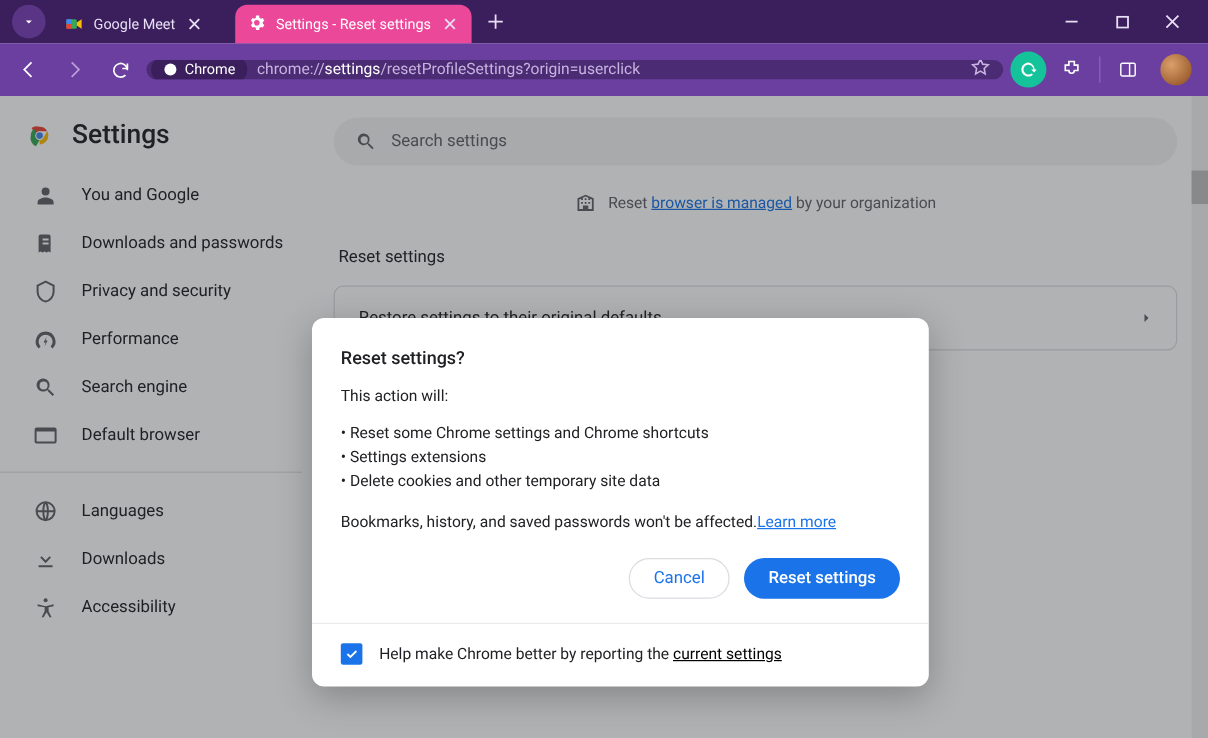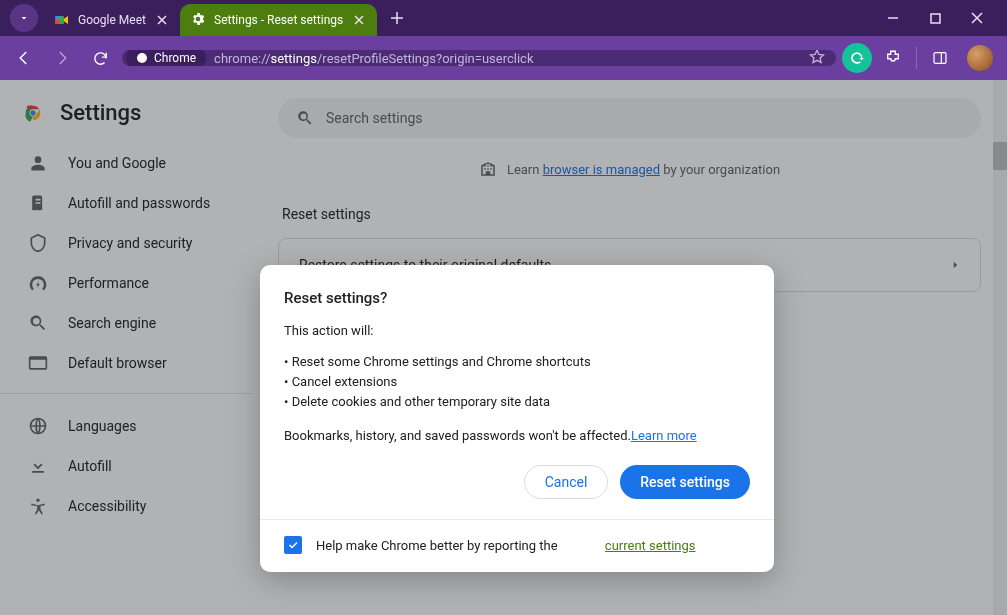--- a/index.html
+++ b/index.html
@@ -4,21 +4,21 @@
 <style>
 * { margin: 0; padding: 0; box-sizing: border-box; font-family: "Segoe UI", Roboto, Arial, sans-serif; }
 body { width: 1007px; height: 615px; overflow: hidden; background: #fff; position: relative; }
 
 
 .titlebar { height: 36px; background: #3b1f5c; display: flex; align-items: center; padding: 0 4px; }
 .profile-btn { width: 28px; height: 28px; border-radius: 14px; background: #5a3585; display: flex; align-items: center; justify-content: center; margin: 0 6px; }
 .profile-btn svg { fill: #fff; }
 .tab { height: 32px; padding: 0 10px; display: flex; align-items: center; gap: 8px; border-radius: 10px 10px 0 0; max-width: 230px; color: #e8dff5; font-size: 12px; margin-top: 4px; }
 .tab.inactive { background: transparent; }
-.tab.active { background: #4d7c0f; color: #fff; }
+.tab.active { background: #ec4899; color: #fff; margin-left: 16px; }
 .tab-title { white-space: nowrap; overflow: hidden; text-overflow: ellipsis; flex: 1; }
 .tab-close { width: 16px; height: 16px; display: flex; align-items: center; justify-content: center; border-radius: 50%; }
 .tab-close svg { stroke: #e8dff5; }
 .newtab { width: 28px; height: 28px; display: flex; align-items: center; justify-content: center; margin-left: 6px; }
 .newtab svg { stroke: #e8dff5; }
 .win-controls { margin-left: auto; display: flex; gap: 18px; padding-right: 14px; }
 .win-controls div { width: 24px; height: 24px; display: flex; align-items: center; justify-content: center; }
 .win-controls svg { stroke: #e8dff5; fill: none; }
 .favicon-meet { width: 16px; height: 16px; display: inline-block; }
 
@@ -62,21 +62,21 @@
 .dialog p { font-size: 13px; color: #202124; margin-bottom: 14px; }
 .dialog ul { list-style: none; font-size: 13px; color: #202124; margin-bottom: 16px; }
 .dialog ul li::before { content: "• "; }
 .dialog ul li { line-height: 20px; }
 .dialog .note { font-size: 13px; }
 .dialog .note a { color: #1a73e8; text-decoration: underline; }
 .dialog-buttons { display: flex; justify-content: flex-end; gap: 12px; margin-top: 22px; margin-bottom: 20px; }
 .btn-cancel { border: 1px solid #dadce0; background: #fff; color: #1a73e8; padding: 8px 20px; border-radius: 20px; font-size: 14px; cursor: pointer; }
 .btn-primary { border: none; background: #1a73e8; color: #fff; padding: 9px 20px; border-radius: 20px; font-size: 14px; font-weight: 500; cursor: pointer; }
 .dialog-footer { border-top: 1px solid #e8eaed; margin: 0 -24px; padding: 16px 24px 18px 24px; display: flex; align-items: center; gap: 14px; font-size: 13px; }
-.dialog-footer a { color: #4d7c0f; text-decoration: underline; margin-left: 44px; }
+.dialog-footer a { color: #000000; text-decoration: underline; }
 .checkbox { width: 18px; height: 18px; background: #1a73e8; border-radius: 2px; display: flex; align-items: center; justify-content: center; flex-shrink: 0; }
 .checkbox svg { stroke: #fff; }
 </style>
 </head>
 <body>
 
 <div class="titlebar">
   <div class="profile-btn">
     <svg width="12" height="12" viewBox="0 0 24 24">
         <path d="M7 10l5 5 5-5z"></path>
@@ -206,21 +206,21 @@
     <div class="side-item">
         <svg viewBox="0 0 24 24">
           <path d="M12 12a4 4 0 10-4-4 4 4 0 004 4zm0 2c-3 0-8 1.5-8 4.5V21h16v-2.5c0-3-5-4.5-8-4.5z"></path>
         </svg>
         <span>You and Google</span>
       </div>
     <div class="side-item">
         <svg viewBox="0 0 24 24">
           <path d="M17 3H7a2 2 0 00-2 2v16l2-1 2 1 2-1 2 1 2-1 2 1V5a2 2 0 00-2-2zM9 11h6v2H9zm0-4h6v2H9z"></path>
         </svg>
-        <span>Autofill and passwords</span>
+        <span>Downloads and passwords</span>
       </div>
     <div class="side-item">
         <svg viewBox="0 0 24 24">
           <path d="M12 2l8 4v6c0 5-3.4 9.3-8 10-4.6-.7-8-5-8-10V6l8-4z" fill="none" stroke="#5f6368" stroke-width="2"></path>
         </svg>
         <span>Privacy and security</span>
       </div>
     <div class="side-item">
         <svg viewBox="0 0 24 24">
           <path d="M12 4a10 10 0 00-7 17l2-2a7 7 0 1110 0l2 2A10 10 0 0012 4zm1 5l-3 6h2l-1 4 3-6h-2z"></path>
@@ -244,21 +244,21 @@
         <svg viewBox="0 0 24 24">
           <circle cx="12" cy="12" r="9" fill="none" stroke="#5f6368" stroke-width="2"></circle>
           <path d="M3 12h18M12 3c3 3 3 15 0 18M12 3c-3 3-3 15 0 18" fill="none" stroke="#5f6368" stroke-width="2"></path>
         </svg>
         <span>Languages</span>
       </div>
     <div class="side-item">
         <svg viewBox="0 0 24 24">
           <path d="M5 20h14v-2H5v2zM12 3v10l-4-4-1.4 1.4L12 16l5.4-5.6L16 9l-4 4V3z"></path>
         </svg>
-        <span>Autofill</span>
+        <span>Downloads</span>
       </div>
     <div class="side-item">
         <svg viewBox="0 0 24 24">
           <circle cx="12" cy="5" r="2"></circle>
           <path d="M4 9l8 2 8-2v2l-5 1v4l3 6h-2l-3-5-3 5H8l3-6v-4L4 11z"></path>
         </svg>
         <span>Accessibility</span>
       </div>
   </div>
 
@@ -270,41 +270,41 @@
       <svg width="18" height="18" viewBox="0 0 24 24" fill="#5f6368">
           <path d="M15.5 14h-.8l-.3-.3a6.5 6.5 0 10-.7.7l.3.3v.8l5 5 1.5-1.5-5-5zM10 14a4 4 0 114-4 4 4 0 01-4 4z"></path>
         </svg>
       <span>Search settings</span>
     </div>
     <div class="managed-row">
       <svg width="18" height="18" viewBox="0 0 24 24" fill="#5f6368">
           <path d="M3 21V7l9-4 9 4v14H3zm2-2h4v-4h6v4h4V8.3L12 5 5 8.3V19zm2-8h2v2H7zm4 0h2v2h-2zm4 0h2v2h-2zM7 7h2v2H7zm4 0h2v2h-2zm4 0h2v2h-2z"></path>
         </svg>
       <span>
-        <span>Learn </span><a href="#">browser is managed</a><span> by your organization</span>
+        <span>Reset </span><a href="#">browser is managed</a><span> by your organization</span>
       </span>
     </div>
     <div class="section-title">Reset settings</div>
     <div class="reset-card">
       <span>Restore settings to their original defaults</span>
       <svg width="10" height="10" viewBox="0 0 24 24" fill="#5f6368">
           <path d="M9 4l8 8-8 8z"></path>
         </svg>
     </div>
   </div>
 
   <div class="dim-dark"></div>
 </div>
 
 <div class="dialog">
   <h2>Reset settings?</h2>
   <p>This action will:</p>
   <ul>
     <li>Reset some Chrome settings and Chrome shortcuts</li>
-    <li>Cancel extensions</li>
+    <li>Settings extensions</li>
     <li>Delete cookies and other temporary site data</li>
   </ul>
   <p class="note">
     <span>Bookmarks, history, and saved passwords won't be affected.</span><a href="#">Learn more</a>
   </p>
   <div class="dialog-buttons">
     <button class="btn-cancel">Cancel</button>
     <button class="btn-primary">Reset settings</button>
   </div>
   <div class="dialog-footer">

